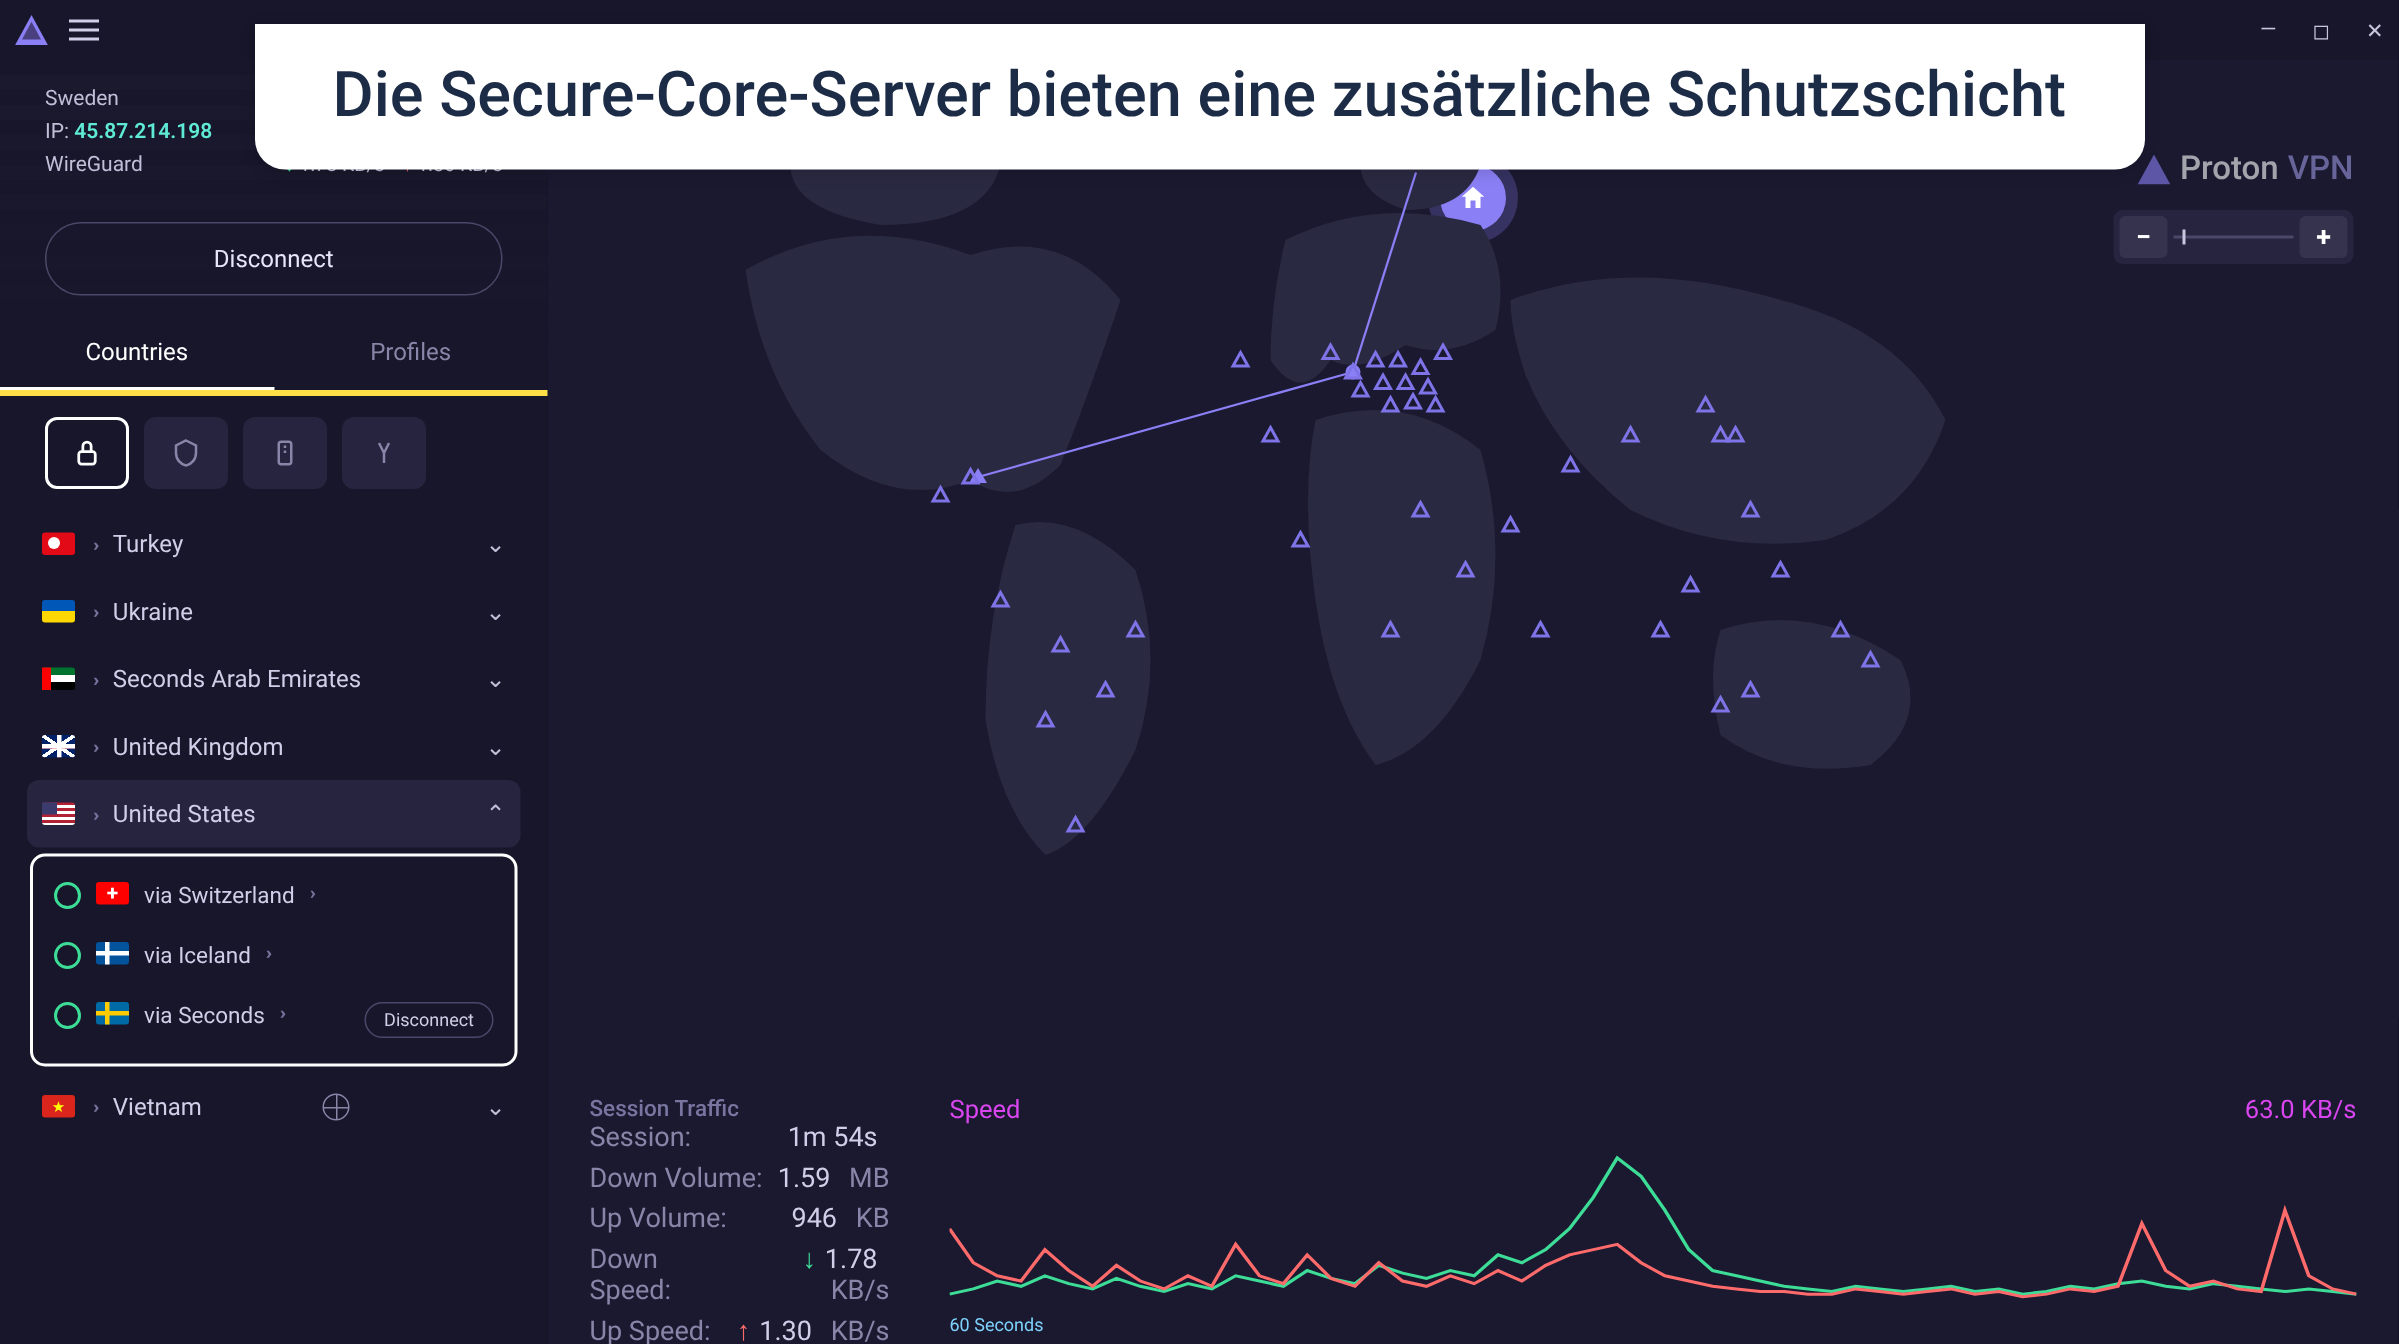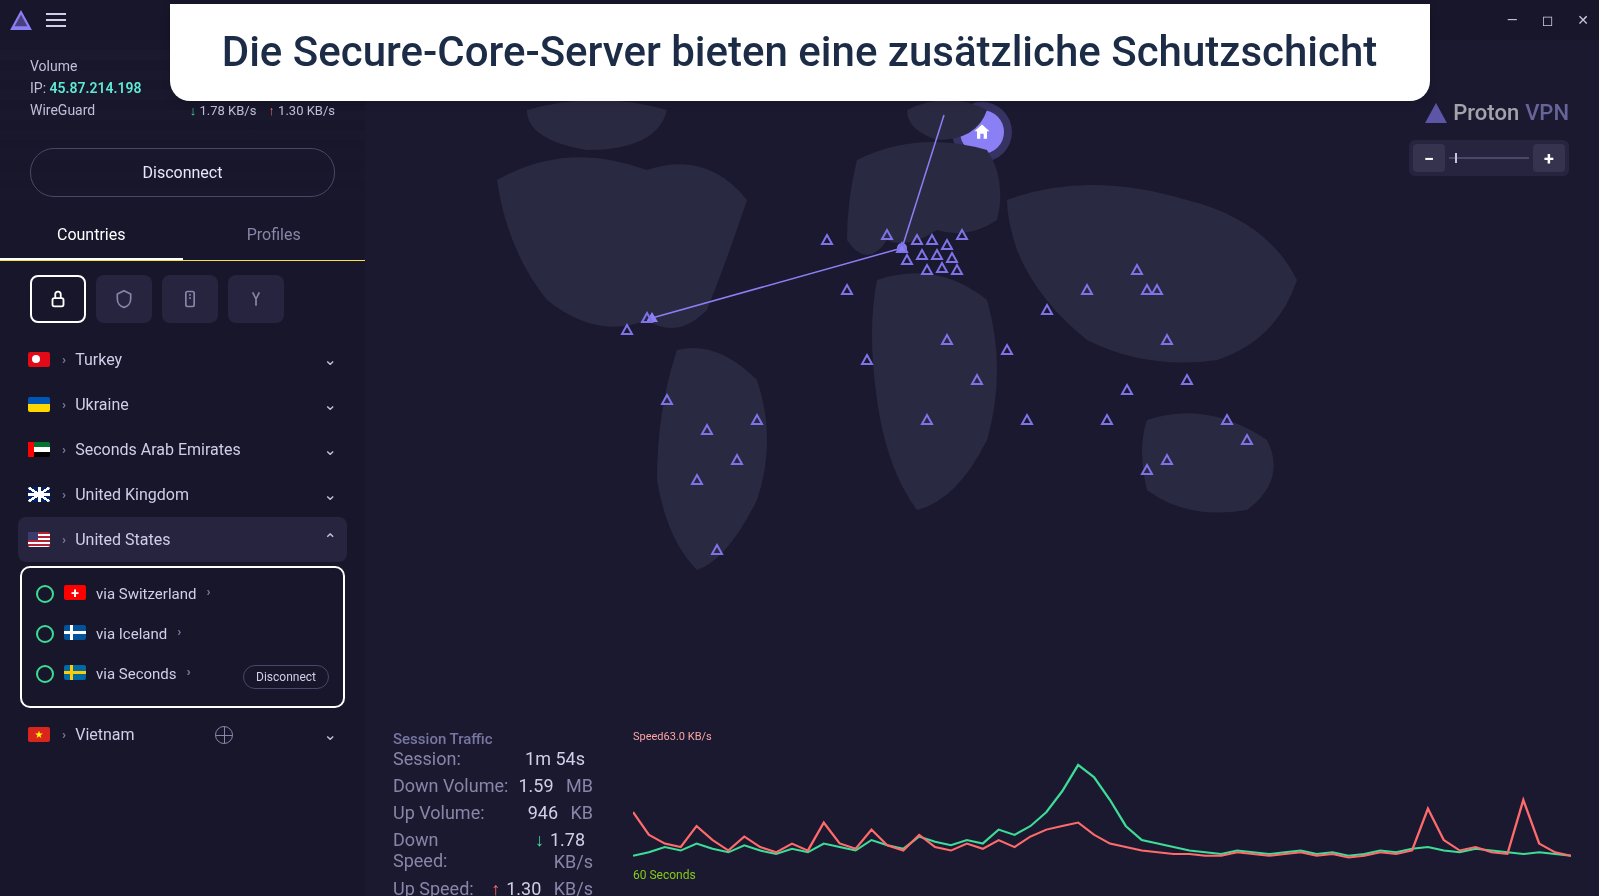--- a/index.html
+++ b/index.html
@@ -4,35 +4,35 @@
 <style>
 *{box-sizing:border-box;margin:0;padding:0;font-family:-apple-system,BlinkMacSystemFont,"Segoe UI",Roboto,sans-serif}
 body{background:#0a0918;width:1599px;height:896px;overflow:hidden;position:relative}
 .titlebar{height:40px;background:#17162a;display:flex;align-items:center;justify-content:space-between;padding:0 10px}
 .titlebar-left{display:flex;align-items:center;gap:14px}
 .logo-tri{width:22px;height:20px}
 .hamburger{display:flex;flex-direction:column;gap:4px;cursor:pointer}
 .hamburger span{width:20px;height:2px;background:#d0cee8}
 .window-ctrl{display:flex;gap:24px;color:#c8c6de;font-size:14px}
 .window-ctrl span{cursor:pointer}
-.banner{position:absolute;top:4px;left:50%;transform:translateX(-50%);background:#fff;border-radius:0 0 20px 20px;padding:22px 45px;text-align:center;z-index:100;box-shadow:0 2px 10px rgba(0,0,0,.15);width:1260px}
+.banner{position:absolute;top:16px;left:50%;transform:translateX(-50%);background:#fff;border-radius:0 0 20px 20px;padding:22px 45px;text-align:center;z-index:100;box-shadow:0 2px 10px rgba(0,0,0,.15);width:1260px}
 .banner h1{color:#1c2b46;font-size:42px;font-weight:500;line-height:1.25}
 .app-body{display:flex;height:calc(100% - 40px)}
 .sidebar{width:365px;background:#17162a;display:flex;flex-direction:column;color:#d0cee8;position:relative}
 .flag-bg{position:absolute;top:0;left:0;right:0;height:200px;background:linear-gradient(rgba(23,22,42,.7),rgba(23,22,42,.95)),repeating-linear-gradient(0deg,#3c3b5a 0,#3c3b5a 10px,#23223a 10px,#23223a 20px);opacity:.3;pointer-events:none}
 .conn-info{padding:18px 30px 10px;position:relative;z-index:1}
 .conn-row{display:flex;justify-content:space-between;align-items:center;font-size:14px;margin-bottom:6px;color:#c0bed8}
 .conn-row .ip b{color:#5eead4;font-weight:600}
 .load-badge{display:flex;align-items:center;gap:6px;font-size:13px}
 .load-circle{width:16px;height:16px;border:2px solid #3ddc97;border-radius:50%;border-top-color:transparent;transform:rotate(-45deg)}
 .speed-arrows{display:flex;gap:12px;font-size:13px}
 .arr-down{color:#3ddc97}
 .arr-up{color:#ff6b6b}
 .disconnect-btn{margin:14px 30px;padding:14px;background:transparent;border:1px solid #4a4868;border-radius:24px;color:#e8e6f8;font-size:16px;cursor:pointer;position:relative;z-index:1}
-.tabs{display:flex;border-bottom:1px solid #fde047;position:relative;z-index:1}
+.tabs{display:flex;border-bottom:4px solid #fde047;position:relative;z-index:1}
 .tab{flex:1;text-align:center;padding:14px;font-size:16px;color:#8886a8;cursor:pointer}
 .tab.active{color:#fff;border-bottom:2px solid #fff}
 .filter-row{display:flex;gap:10px;padding:14px 30px}
 .filter-btn{width:56px;height:48px;background:#26243e;border-radius:8px;display:flex;align-items:center;justify-content:center;cursor:pointer;color:#8886a8}
 .filter-btn.active{background:#17162a;border:2px solid #fff;color:#fff}
 .country-list{flex:1;overflow-y:auto;padding:0 18px 10px}
 .country-item{display:flex;align-items:center;gap:12px;padding:13px 10px;cursor:pointer;border-radius:8px;font-size:16px;color:#d0cee8}
 .flag{width:22px;height:15px;border-radius:2px;flex-shrink:0}
 .chev-dbl{color:#7876a0;font-size:12px;letter-spacing:-3px}
 .expand-chev{margin-left:auto;color:#c0bed8}
@@ -58,23 +58,23 @@
 .server-marker{fill:none;stroke:#7e74e8;stroke-width:2}
 .conn-line{stroke:#8b7ff5;stroke-width:1.5;fill:none}
 .conn-dot{fill:#8b7ff5}
 .traffic-panel{position:absolute;bottom:0;left:0;right:0;height:180px;padding:14px 28px;color:#8886a8;font-size:13px;display:flex;gap:40px}
 .session-block{width:200px}
 .session-title{font-size:15px;color:#7876a0;font-weight:500}
 .stat-row{display:flex;justify-content:space-between;margin-bottom:6px;font-size:18px}
 .stat-row .val{color:#d0cee8;text-align:right}
 .stat-row .unit{color:#8886a8;padding-left:8px}
 .speed-block{flex:1;position:relative}
-.speed-header{display:flex;font-size:11px;color:#fca5a5;margin-bottom:8px}
+.speed-header{display:flex;justify-content:space-between;font-size:17px;color:#d946ef;margin-bottom:8px}
 .speed-chart{width:100%;height:110px}
-.speed-footer{font-size:12px;color:#84cc16;margin-top:4px}
+.speed-footer{font-size:12px;color:#7dd3fc;margin-top:4px}
 .arr-ico{display:inline-block;width:12px;text-align:center}
 
 .fl-tr{background:#e30a17;position:relative}
 .fl-tr::after{content:"";position:absolute;left:4px;top:3px;width:8px;height:8px;border-radius:50%;background:#fff}
 .fl-ua{background:linear-gradient(#0057b7 50%,#ffd700 50%)}
 .fl-ae{background:linear-gradient(#00732f 33%,#fff 33% 66%,#000 66%)}
 .fl-ae::before{content:"";position:absolute;left:0;width:6px;height:100%;background:#ff0000}
 .fl-gb{background:#012169;position:relative;overflow:hidden}
 .fl-gb::before{content:"";position:absolute;inset:0;background:linear-gradient(to bottom right,transparent 45%,#fff 45% 55%,transparent 55%),linear-gradient(to bottom left,transparent 45%,#fff 45% 55%,transparent 55%)}
 .fl-gb::after{content:"";position:absolute;inset:0;background:linear-gradient(#fff,#fff) center/100% 3px no-repeat,linear-gradient(#fff,#fff) center/3px 100% no-repeat,linear-gradient(#c8102e,#c8102e) center/100% 2px no-repeat,linear-gradient(#c8102e,#c8102e) center/2px 100% no-repeat}
@@ -114,21 +114,21 @@
     <span>◻</span>
     <span>✕</span>
   </div>
 </div>
 
 <div class="app-body">
   <aside class="sidebar">
     <div class="flag-bg"></div>
     <div class="conn-info">
       <div class="conn-row">
-        <span>Volume</span>
+        <span>Sweden</span>
       </div>
       <div class="conn-row">
         <span class="ip"><span>IP:</span> <b>45.87.214.198</b></span>
         <span class="load-badge">
             <span>64% Load</span>
             <span class="load-circle"></span>
           </span>
       </div>
       <div class="conn-row">
         <span>WireGuard</span>

